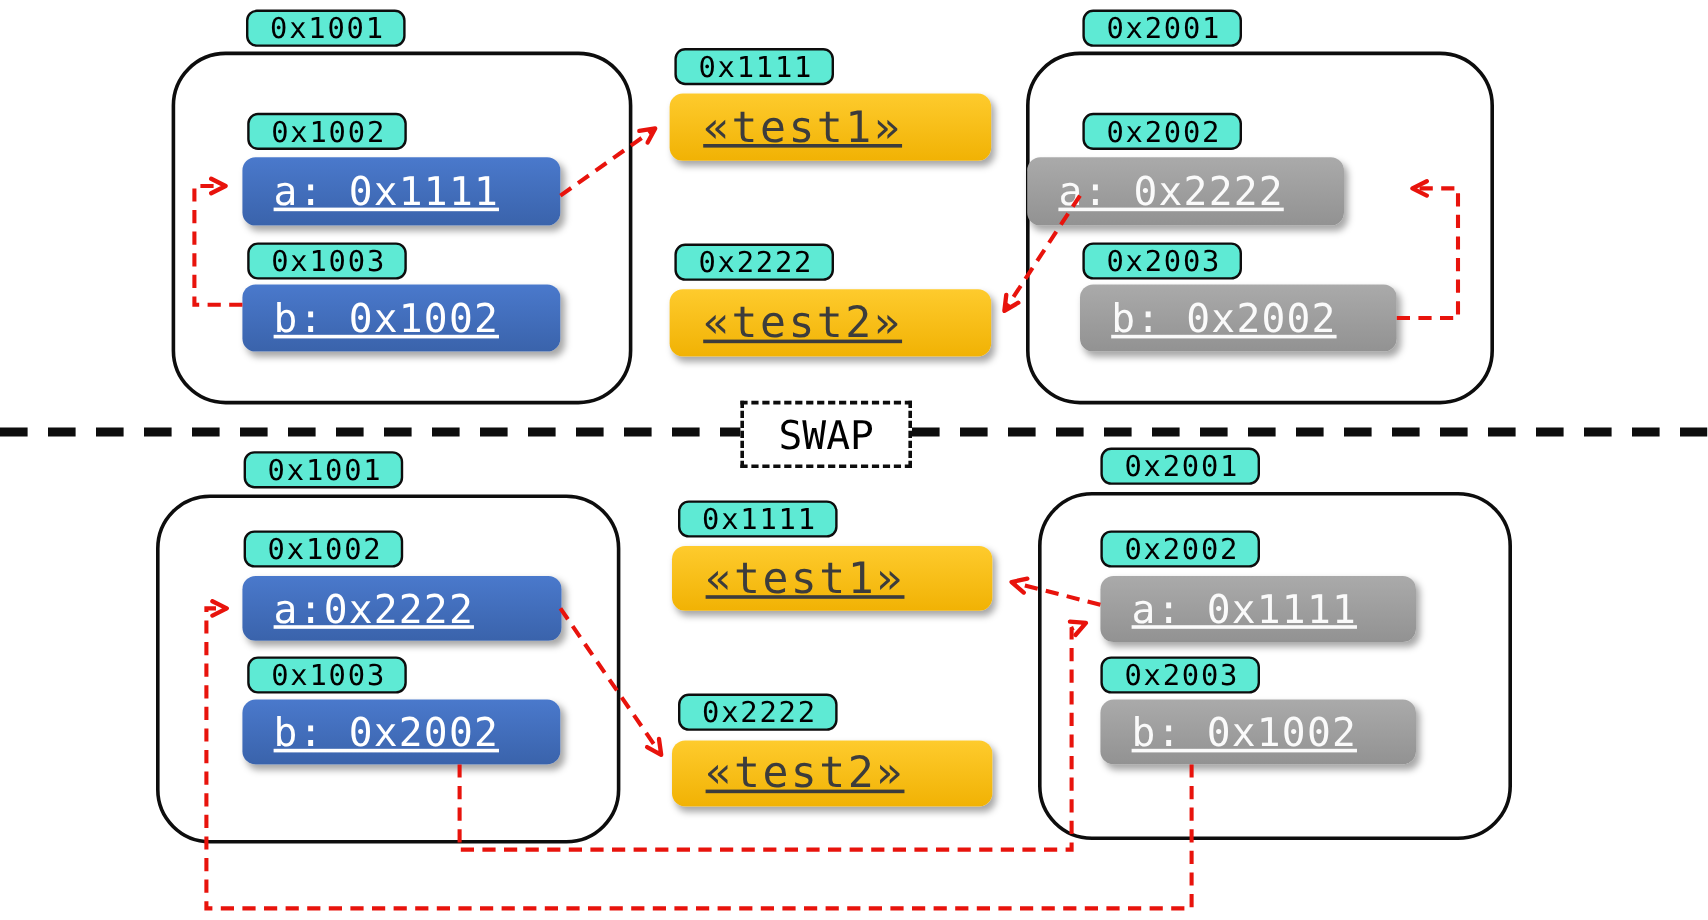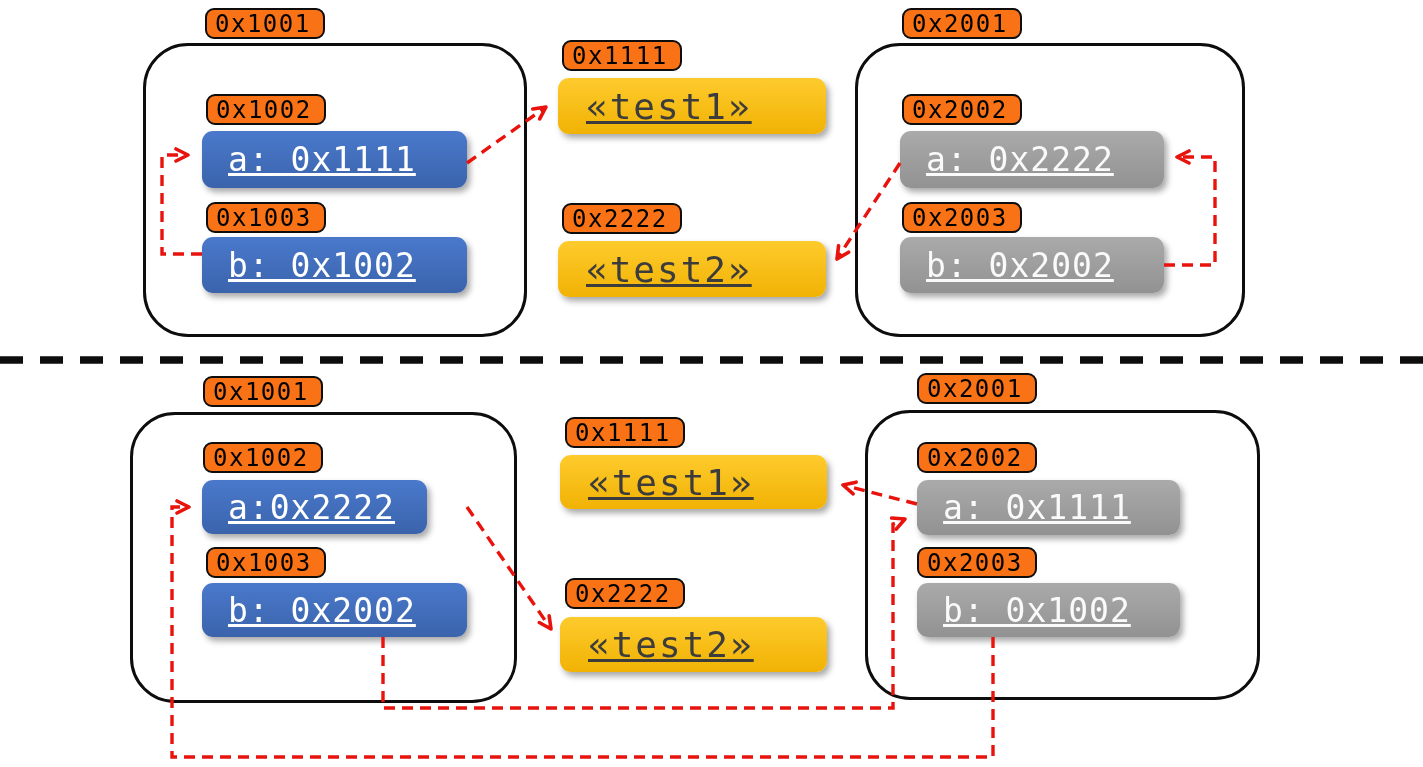--- a/index.html
+++ b/index.html
@@ -11,23 +11,23 @@
   #divider-layer{z-index:1;}
   #arrow-layer{z-index:5;}
 
   .obj{position:absolute;border:3px solid #0d0d0d;border-radius:45px;background:transparent;box-sizing:border-box;z-index:2;}
   #obj-tl{left:143px;top:43px;width:384px;height:294px;}
   #obj-tr{left:855px;top:43px;width:390px;height:294px;}
   #obj-bl{left:130px;top:412px;width:387px;height:291px;}
   #obj-br{left:865px;top:410px;width:395px;height:290px;}
 
   .tab{
-    position:absolute;height:31px;width:120px;background:#f97316;
+    position:absolute;height:31px;width:133px;background:#5eead4;
     border:2.5px solid #0d0d0d;border-radius:9px;display:flex;align-items:center;
-    padding-left:8px;font-size:24px;letter-spacing:1.5px;color:#000;
+    padding-left:18px;font-size:24px;letter-spacing:1.5px;color:#000;
     z-index:3;box-sizing:border-box;white-space:nowrap;
   }
   #tab-tl{left:205px;top:8px;}   #tab-tl-a{left:206px;top:94px;}  #tab-tl-b{left:206px;top:202px;}
   #tab-v1{left:562px;top:40px;}  #tab-v2{left:562px;top:203px;}
   #tab-tr{left:902px;top:8px;}   #tab-tr-a{left:902px;top:94px;}  #tab-tr-b{left:902px;top:202px;}
   #tab-bl{left:203px;top:376px;} #tab-bl-a{left:203px;top:442px;} #tab-bl-b{left:206px;top:547px;}
   #tab-v3{left:565px;top:417px;} #tab-v4{left:565px;top:578px;}
   #tab-br{left:917px;top:373px;} #tab-br-a{left:917px;top:442px;} #tab-br-b{left:917px;top:547px;}
 
   .vbox{
@@ -38,23 +38,23 @@
     text-decoration:underline;
   }
   .vbox.blue{background:linear-gradient(180deg,#4a79cc 0%,#3a63ab 100%);}
   .vbox.gray{background:linear-gradient(180deg,#aaaaaa 0%,#929292 100%);color:#fafafa;}
   .vbox.yellow{background:linear-gradient(180deg,#fecb2d 0%,#f1b204 100%);color:#3c3c3c;font-size:36px;letter-spacing:2px;padding-left:28px;}
 
   #box-tl-a{left:202px;top:131px;width:265px;height:57px;}
   #box-tl-b{left:202px;top:237px;width:265px;height:56px;}
   #box-v1{left:558px;top:78px;width:268px;height:56px;}
   #box-v2{left:558px;top:241px;width:268px;height:56px;}
-  #box-tr-a{left:900px;top:131px;width:264px;height:57px;}
+  #box-tr-a{left:856px;top:131px;width:264px;height:57px;}
   #box-tr-b{left:900px;top:237px;width:264px;height:56px;}
-  #box-bl-a{left:202px;top:480px;width:225px;height:54px;}
+  #box-bl-a{left:202px;top:480px;width:266px;height:54px;}
   #box-bl-b{left:202px;top:583px;width:265px;height:54px;}
   #box-v3{left:560px;top:455px;width:267px;height:54px;}
   #box-v4{left:560px;top:617px;width:267px;height:55px;}
   #box-br-a{left:917px;top:480px;width:263px;height:55px;}
   #box-br-b{left:917px;top:583px;width:263px;height:54px;}
 
   #swap-box{
     position:absolute;left:617px;top:334px;width:143px;height:56px;background:#ffffff;
     border:3.5px dashed #0d0d0d;display:flex;align-items:center;justify-content:center;
     font-size:33px;color:#000;z-index:4;box-sizing:border-box;
@@ -81,20 +81,23 @@
   <div class="tab" id="tab-v2">0x2222</div>
   <div class="vbox yellow" id="box-v2">«test2»</div>
 
   <div class="obj" id="obj-tr"></div>
   <div class="tab" id="tab-tr">0x2001</div>
   <div class="tab" id="tab-tr-a">0x2002</div>
   <div class="vbox gray" id="box-tr-a">a: 0x2222</div>
   <div class="tab" id="tab-tr-b">0x2003</div>
   <div class="vbox gray" id="box-tr-b">b: 0x2002</div>
 
+  <div id="swap-box">
+    <span>SWAP</span>
+  </div>
 
   <div class="obj" id="obj-bl"></div>
   <div class="tab" id="tab-bl">0x1001</div>
   <div class="tab" id="tab-bl-a">0x1002</div>
   <div class="vbox blue" id="box-bl-a">a:0x2222</div>
   <div class="tab" id="tab-bl-b">0x1003</div>
   <div class="vbox blue" id="box-bl-b">b: 0x2002</div>
 
   <div class="tab" id="tab-v3">0x1111</div>
   <div class="vbox yellow" id="box-v3">«test1»</div>

